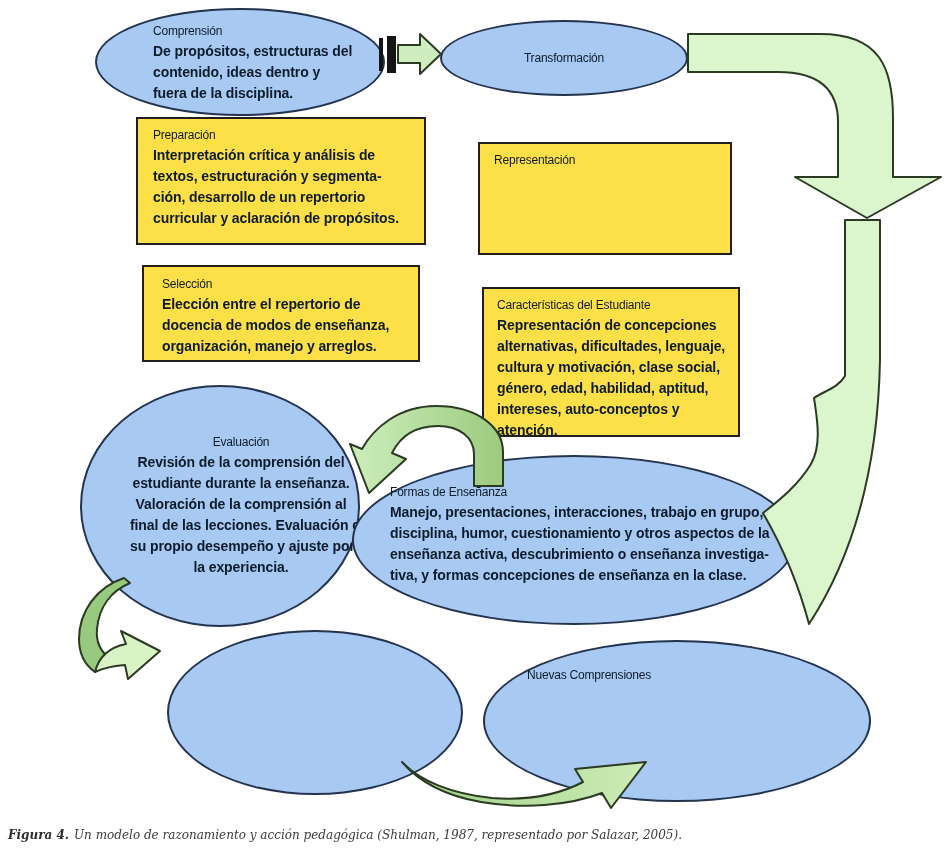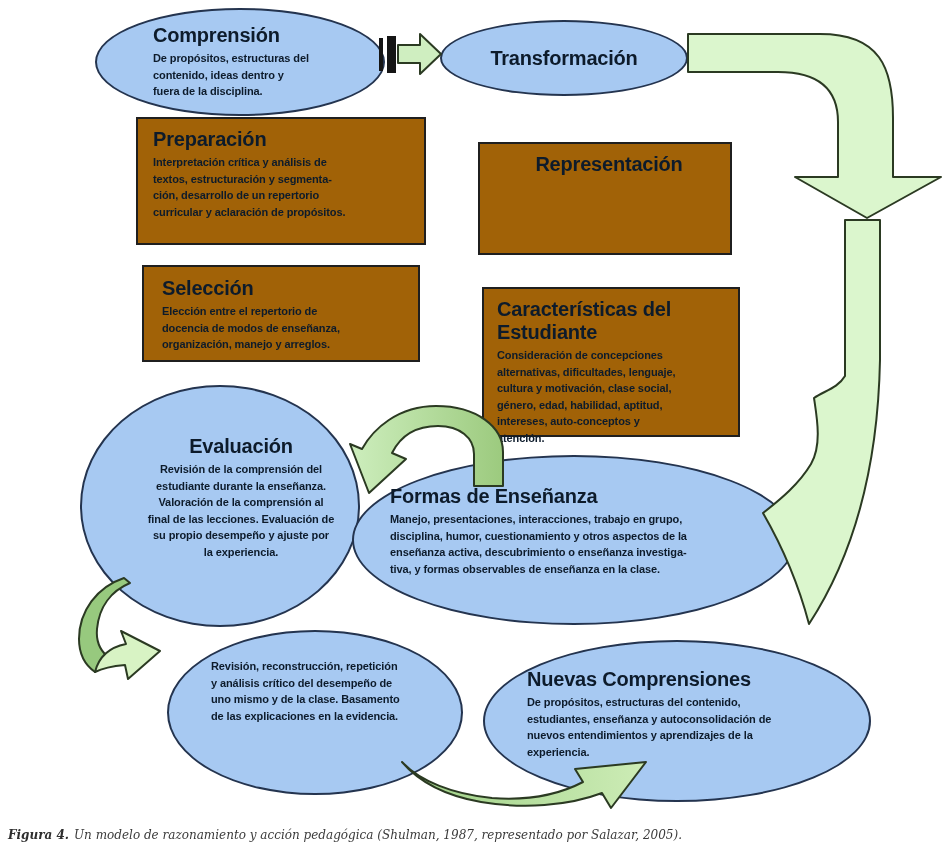--- a/index.html
+++ b/index.html
@@ -2,23 +2,23 @@
 <html><head>
 <meta charset="utf-8">
 <style>
   html,body{margin:0;padding:0;background:#ffffff;}
   .stage{
     position:relative;width:945px;height:865px;background:#ffffff;
     font-family:"Liberation Sans",sans-serif;overflow:hidden;
   }
   .node{position:absolute;box-sizing:border-box;color:#0d1b2b;}
   .ellipse{background:#a7c9f2;border:2.5px solid #24344f;border-radius:50%;}
-  .rect{background:#a16207;border:2px solid #1f1f1f;}
-  .node-title{display:block;font-weight:bold;font-size:20px;letter-spacing:-0.2px;margin-bottom:3px;}
-  .node-body{font-weight:bold;font-size:11px;letter-spacing:-0.1px;line-height:1.5;white-space:pre;}
+  .rect{background:#fde047;border:2px solid #1f1f1f;}
+  .node-title{display:block;font-weight:normal;font-size:12px;letter-spacing:-0.2px;margin-bottom:3px;}
+  .node-body{font-weight:bold;font-size:14px;letter-spacing:-0.1px;line-height:1.5;white-space:pre;}
   .center-title{display:flex;align-items:center;justify-content:center;}
   .center-title .node-title{margin-bottom:0;}
   svg.arrows{position:absolute;left:0;top:0;pointer-events:none;}
   svg.arrows path.arrow{stroke:#2b3a22;stroke-width:2;stroke-linejoin:round;}
   svg.arrows rect.bar{fill:#151515;stroke:none;}
   .caption{
     position:absolute;left:8px;top:828px;width:930px;
     font-family:"DejaVu Serif",serif;font-size:12px;color:#3a3a3a;font-style:italic;
   }
   .caption .cap-label{font-weight:bold;color:#2e2e2e;margin-right:5px;}
@@ -40,34 +40,34 @@
   </div>
 
   <div class="node rect" style="left:136px;top:117px;width:290px;height:128px;padding:9px 8px 0 15px;">
     <span class="node-title">Preparación</span>
     <div class="node-body">Interpretación crítica y análisis de
 textos, estructuración y segmenta-
 ción, desarrollo de un repertorio
 curricular y aclaración de propósitos.</div>
   </div>
 
-  <div class="node rect" style="left:478px;top:142px;width:254px;height:113px;padding:9px 6px 0 14px;text-align:center;">
+  <div class="node rect" style="left:478px;top:142px;width:254px;height:113px;padding:9px 6px 0 14px;">
     <span class="node-title">Representación</span>
   </div>
 
   <div class="node rect" style="left:142px;top:265px;width:278px;height:97px;padding:10px 8px 9px 18px;">
     <span class="node-title">Selección</span>
     <div class="node-body">Elección entre el repertorio de
 docencia de modos de enseñanza,
 organización, manejo y arreglos.</div>
   </div>
 
   <div class="node rect" style="left:482px;top:287px;width:258px;height:150px;padding:9px 6px 0 13px;">
     <span class="node-title">Características del Estudiante</span>
-    <div class="node-body">Consideración de concepciones
+    <div class="node-body">Representación de concepciones
 alternativas, dificultades, lenguaje,
 cultura y motivación, clase social,
 género, edad, habilidad, aptitud,
 intereses, auto-conceptos y
 atención.</div>
   </div>
 
   <div class="node ellipse" style="left:80px;top:385px;width:280px;height:242px;padding:48px 6px 0 48px;text-align:center;">
     <span class="node-title">Evaluación</span>
     <div class="node-body">Revisión de la comprensión del
@@ -76,36 +76,28 @@
 final de las lecciones. Evaluación de
 su propio desempeño y ajuste por
 la experiencia.</div>
   </div>
 
   <div class="node ellipse" style="left:352px;top:455px;width:444px;height:170px;padding:28px 10px 0 36px;">
     <span class="node-title">Formas de Enseñanza</span>
     <div class="node-body">Manejo, presentaciones, interacciones, trabajo en grupo,
 disciplina, humor, cuestionamiento y otros aspectos de la
 enseñanza activa, descubrimiento o enseñanza investiga-
-tiva, y formas observables de enseñanza en la clase.</div>
+tiva, y formas concepciones de enseñanza en la clase.</div>
   </div>
 
   <div class="node ellipse" style="left:167px;top:630px;width:296px;height:165px;padding:26px 8px 0 42px;">
-    <div class="node-body">Revisión, reconstrucción, repetición
-y análisis crítico del desempeño de
-uno mismo y de la clase. Basamento
-de las explicaciones en la evidencia.</div>
   </div>
 
   <div class="node ellipse" style="left:483px;top:640px;width:388px;height:162px;padding:26px 8px 0 42px;">
     <span class="node-title">Nuevas Comprensiones</span>
-    <div class="node-body">De propósitos, estructuras del contenido,
-estudiantes, enseñanza y autoconsolidación de
-nuevos entendimientos y aprendizajes de la
-experiencia.</div>
   </div>
 
   <svg class="arrows" width="945" height="865" viewBox="0 0 945 865">
     <defs>
       <linearGradient id="gradArch" x1="0" y1="0" x2="1" y2="0">
         <stop offset="0" stop-color="#cdeebd"></stop>
         <stop offset="1" stop-color="#9cca7e"></stop>
       </linearGradient>
       <linearGradient id="gradSwoosh" x1="0" y1="0" x2="1" y2="0">
         <stop offset="0" stop-color="#9ed186"></stop>

